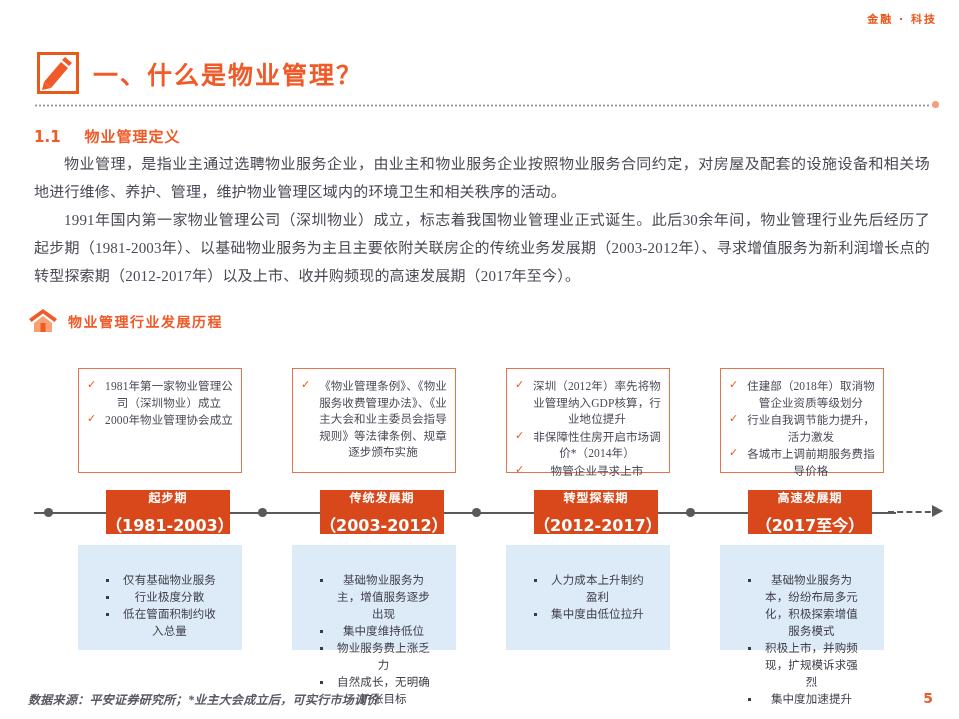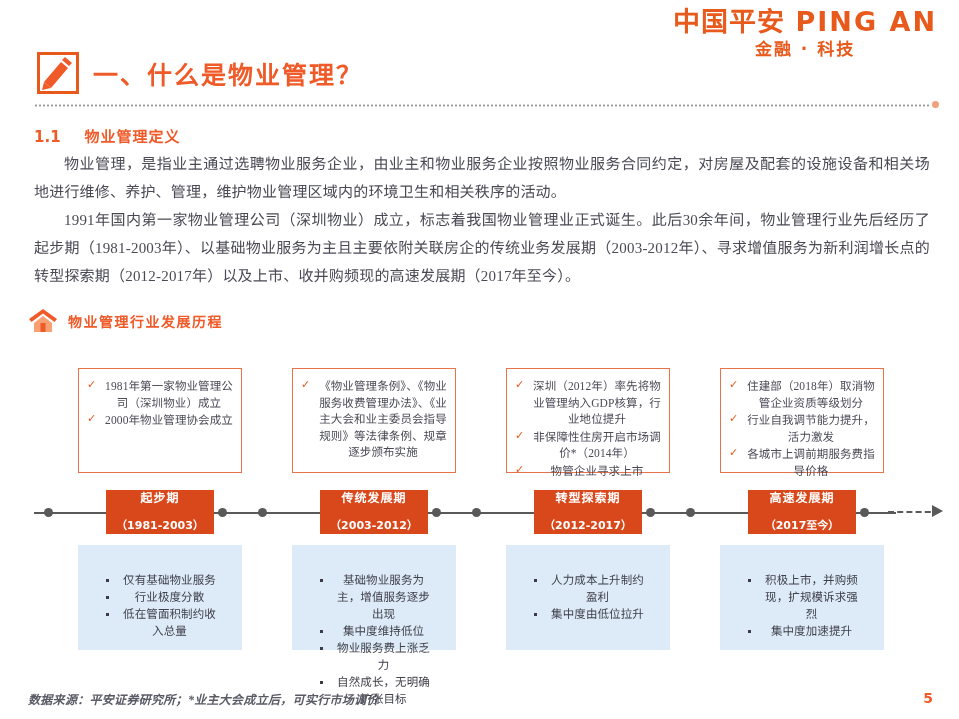--- a/index.html
+++ b/index.html
@@ -27,21 +27,21 @@
     font-size: 27px;
     font-weight: bold;
     color: #E8591C;
     letter-spacing: 1px;
     white-space: nowrap;
   }
   .logo-main .lat { letter-spacing: 2px; }
   .logo-sub {
     margin-top: 6px;
     font-family: "DejaVu Sans", "Liberation Sans", sans-serif;
-    font-size: 17px;
+    font-size: 11px;
     font-weight: bold;
     color: #E8591C;
     letter-spacing: 2px;
   }
 
   
   .title-row {
     position: absolute;
     top: 52px;
     left: 37px;
@@ -207,36 +207,36 @@
     width: 0; height: 0;
     border-top: 6px solid transparent;
     border-bottom: 6px solid transparent;
     border-left: 11px solid #595959;
   }
 
   
   .stage-box {
     position: absolute;
     top: 130px;
-    width: 108px;
+    width: 124px;
     height: 44px;
     background: #D9481B;
     color: #ffffff;
     display: flex;
     flex-direction: column;
     align-items: center;
     justify-content: center;
     font-family: "DejaVu Sans", "Liberation Sans", sans-serif;
     font-size: 12px;
     font-weight: bold;
     line-height: 17px;
     letter-spacing: 1px;
     gap: 10px;
   }
-  .stage-box .yrs { letter-spacing: 0; font-size: 11px; }
+  .stage-box .yrs { letter-spacing: 0; font-size: 16px; }
 
   
   .feat-card {
     position: absolute;
     top: 185px;
     width: 164px;
     height: 105px;
     background: #DCEBF7;
     padding: 11px 8px 6px 6px;
   }
@@ -277,24 +277,20 @@
     font-family: "DejaVu Sans", "Liberation Sans", sans-serif;
     font-size: 14px;
     font-weight: bold;
     color: #F05A28;
   }
 </style>
 </head>
 <body>
 
 <div class="logo-block">
-  <div class="logo-main">
-    <span>中国平安</span>
-    <span class="lat">PING AN</span>
-  </div>
   <div class="logo-sub">金融 · 科技</div>
 </div>
 
 <div class="title-row">
   <span class="note-icon">
     <svg width="36" height="36" viewBox="0 0 36 36" aria-hidden="true">
       <path d="M4 27 L21 7 L28 13 L11 33 Z" fill="#F05A28"></path>
       <path d="M4 27 L11 33 L2 35 Z" fill="#F05A28"></path>
       <path d="M22 5 L29 11 L32 8 L25 2 Z" fill="#F05A28"></path>
     </svg>
@@ -403,20 +399,21 @@
         <li>行业自我调节能力提升，活力激发</li>
         <li>各城市上调前期服务费指导价格</li>
       </ul>
     </div>
     <div class="stage-box" style="left:28px;">
       <span>高速发展期</span>
       <span class="yrs">（2017至今）</span>
     </div>
     <div class="feat-card">
       <ul class="feat-list">
+        <li>基础物业服务为本，纷纷布局多元化，积极探索增值服务模式</li>
         <li>积极上市，并购频现，扩规模诉求强烈</li>
         <li>集中度加速提升</li>
       </ul>
     </div>
   </div>
 
 </div>
 
 <div class="footer-note">数据来源：平安证券研究所；*业主大会成立后，可实行市场调价</div>
 <div class="page-num">5</div>

